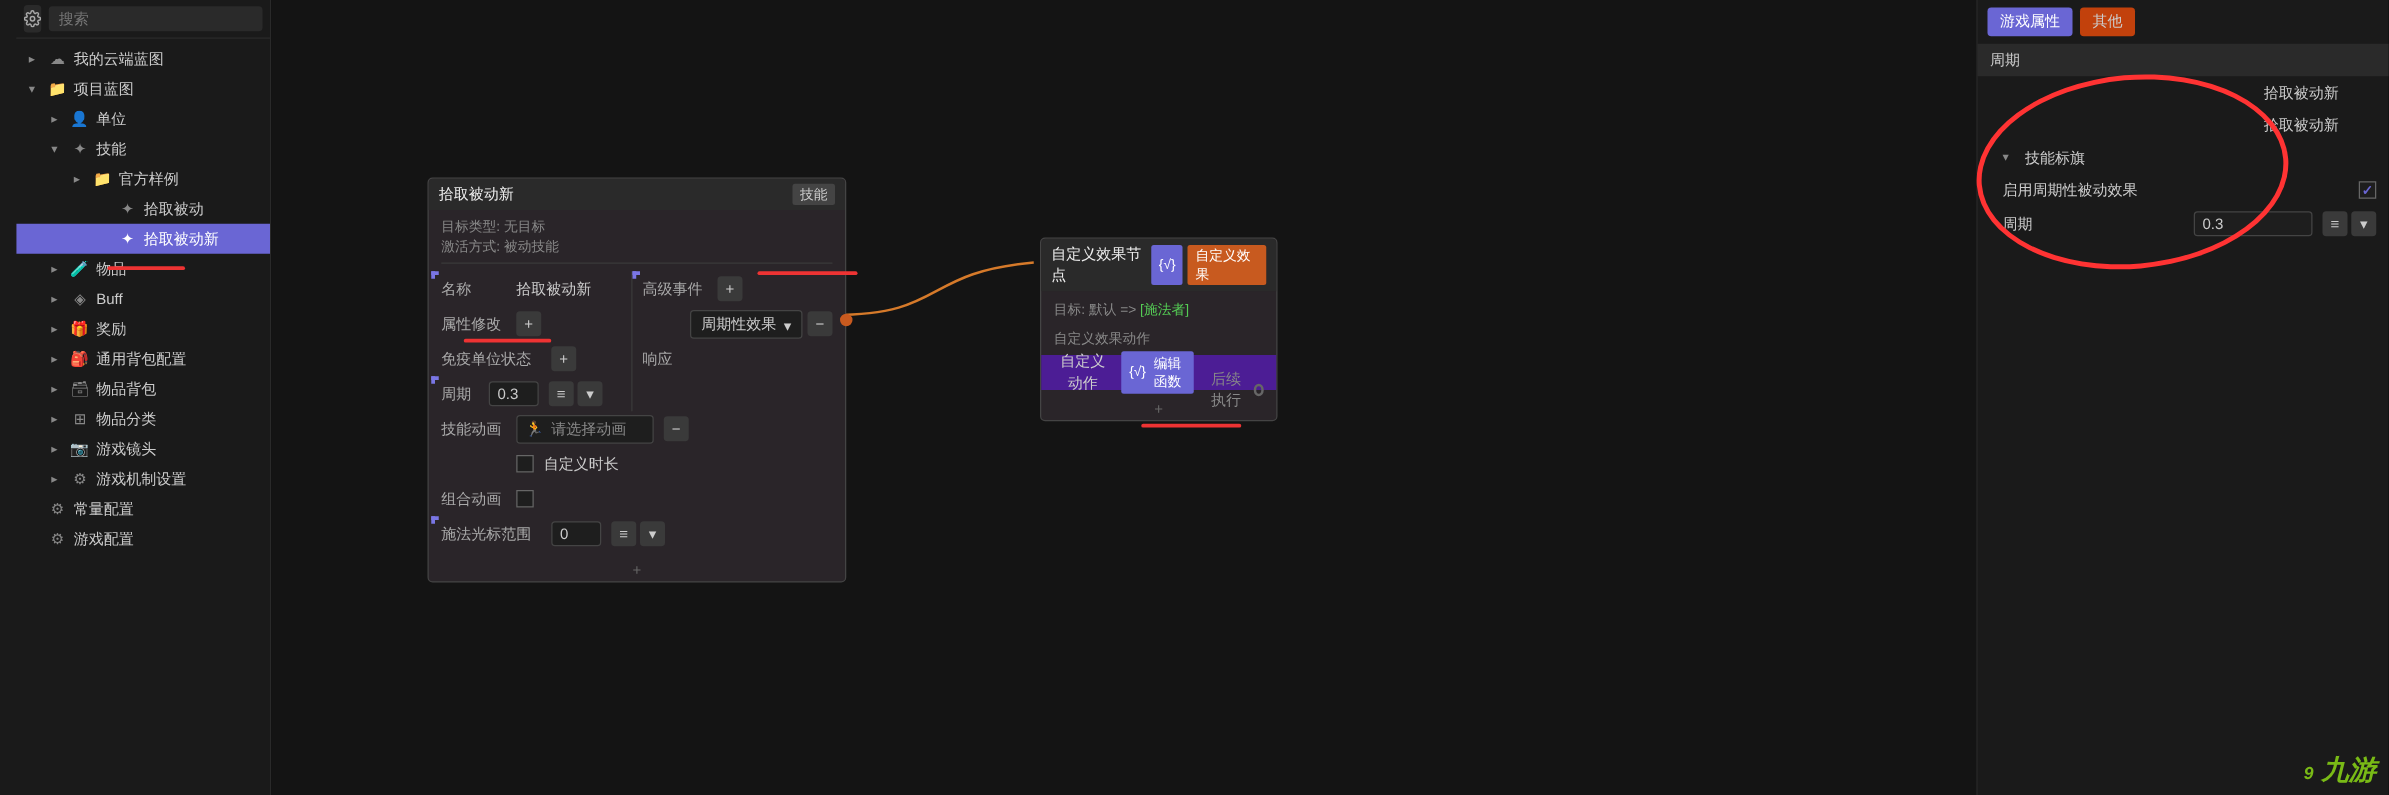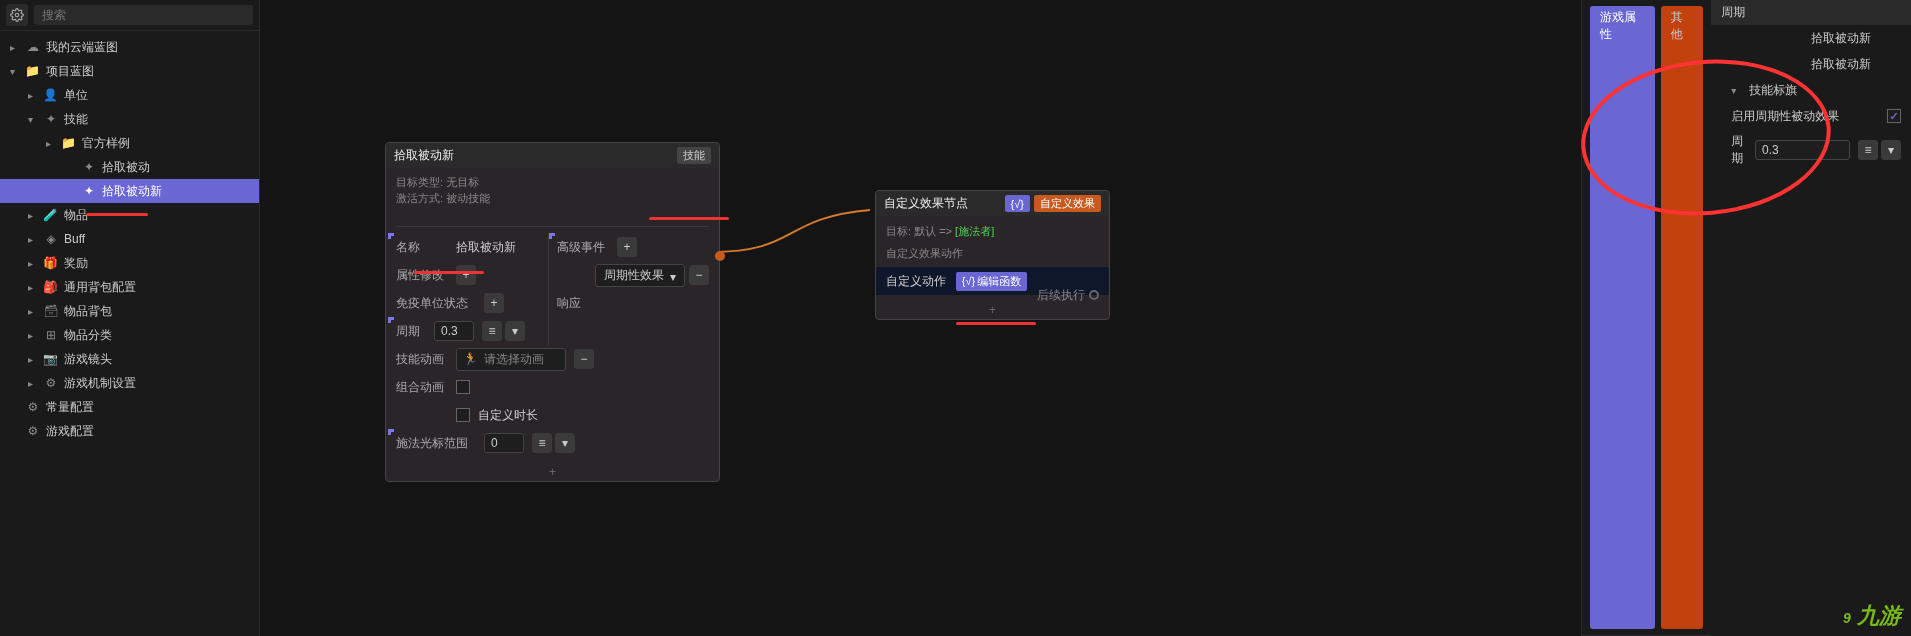--- a/index.html
+++ b/index.html
@@ -12,25 +12,26 @@
   height: 636px;
   overflow: hidden;
   position: relative;
 }
 
 
 .container { display: flex; height: 100%; }
 
 
 .sidebar {
-  width: 260px;
+  width: 217px;
   background: #1a1a1a;
   border-right: 1px solid #2a2a2a;
   display: flex;
   flex-direction: column;
+  padding-left: 13px;
 }
 .search-row {
   display: flex;
   align-items: center;
   padding: 4px 6px;
   gap: 6px;
   border-bottom: 1px solid #2a2a2a;
 }
 .icon-btn {
   width: 22px; height: 22px;
@@ -102,21 +103,21 @@
 .node-tag {
   background: #444;
   color: #ccc;
   padding: 1px 6px;
   border-radius: 2px;
   font-size: 11px;
 }
 .node-tag.orange { background: #c85a1f; color: #fff; }
 .node-tag.purple { background: #6a66d4; color: #fff; padding: 2px 6px; display:flex; align-items:center; gap:2px;}
 .node-body { padding: 6px 10px; }
-.node-meta { color: #888; font-size: 11px; line-height: 16px; padding-bottom: 20px; border-bottom: 1px solid #3a3a3a; margin-bottom: 6px;}
+.node-meta { color: #888; font-size: 11px; line-height: 16px; padding-bottom: 4px; border-bottom: 1px solid #3a3a3a; margin-bottom: 6px;}
 .node-row {
   display: flex;
   align-items: center;
   height: 28px;
   gap: 8px;
   position: relative;
 }
 .node-label { color: #aaa; min-width: 52px; }
 .corner-tick { position: absolute; top:0; left:-8px; width:6px; height:6px; border-top:3px solid #7a76e4; border-left:3px solid #7a76e4; }
 .val-box {
@@ -162,20 +163,21 @@
 }
 .port-out.empty { background: transparent; border-color:#666;}
 .red-under { position:absolute; height:3px; background:#e33; border-radius:2px;}
 
 
 .right-panel {
   width: 330px;
   background: #1a1a1a;
   border-left: 1px solid #2a2a2a;
   display: flex;
+  flex-direction: column;
 }
 .tabs {
   display: flex;
   gap: 6px;
   padding: 6px 8px;
   border-bottom: 1px solid #2a2a2a;
 }
 .tab {
   padding: 3px 10px;
   border-radius: 3px;
@@ -400,58 +402,58 @@
           </div>
         </div>
         <div class="node-row">
           <span class="node-label">技能动画</span>
           <div class="val-box val-wide">
             <span>🏃</span>
             <span>请选择动画</span>
           </div>
           <div class="pill-btn">−</div>
         </div>
+        <div class="node-row" style="padding-left:60px;">
+          <div class="checkbox"></div>
+          <span>自定义时长</span>
+        </div>
         <div class="node-row">
           <span class="node-label">组合动画</span>
           <div class="checkbox"></div>
-        </div>
-        <div class="node-row" style="padding-left:60px;">
-          <div class="checkbox"></div>
-          <span>自定义时长</span>
         </div>
         <div class="node-row">
           <span class="corner-tick"></span>
           <span class="node-label" style="min-width:80px">施法光标范围</span>
           <div class="val-box"><span>0</span></div>
           <div class="pill-group">
             <div class="pill-btn">≡</div>
             <div class="pill-btn">▾</div>
           </div>
         </div>
       </div>
       <div class="port-out" style="right:-6px; top:108px;"></div>
       <div style="text-align:center; color:#666; padding:2px;">+</div>
     </div>
 
-    <div class="node" style="left:615px; top:190px; width:235px;">
+    <div class="node" style="left:615px; top:190px; width:190px;">
       <div class="node-header">
         <span class="node-title">自定义效果节点</span>
         <span style="display:flex; gap:4px;">
           <span class="node-tag purple">{√}</span>
           <span class="node-tag orange">自定义效果</span>
         </span>
       </div>
       <div class="node-body">
         <div style="color:#888; font-size:11px; line-height:18px;">
           <span>目标:</span>
           <span>默认 =&gt;</span>
           <span style="color:#5c5;">[施法者]</span>
         </div>
         <div style="color:#888; font-size:11px; padding:6px 0;">自定义效果动作</div>
-        <div class="node-row" style="justify-content:space-between; background:#0f172a; margin:0 -10px; padding:4px 10px;">
+        <div class="node-row" style="justify-content:space-between; background:#4c1d95; margin:0 -10px; padding:4px 10px;text-align:center;">
           <span>自定义动作</span>
           <span class="node-tag purple">
             <span>{√}</span>
               <span>编辑函数</span>
           </span>
           <span style="display:flex; align-items:center; gap:4px; color:#888;margin-top:28px;">
             <span>后续执行</span>
             <span class="port-out empty" style="position:static;"></span>
           </span>
         </div>

